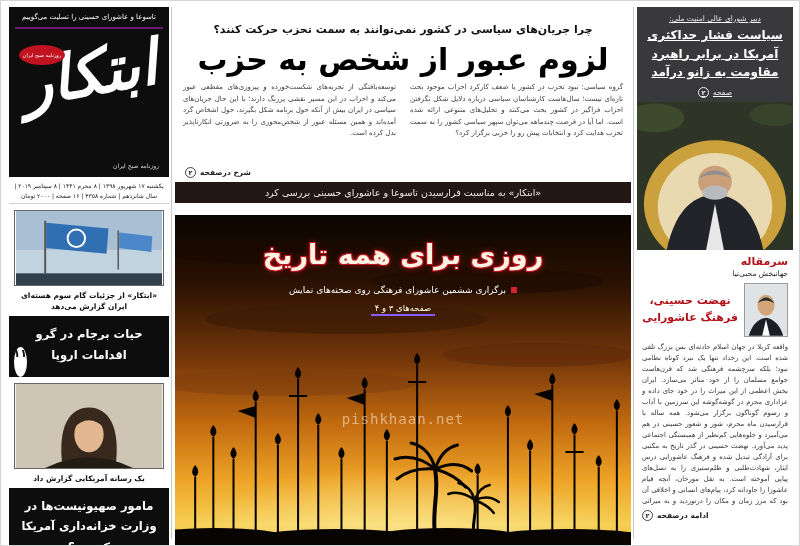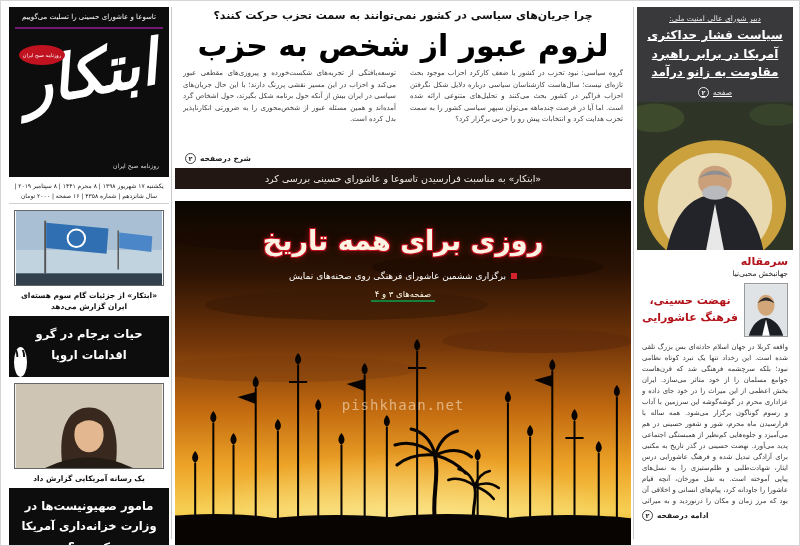--- a/index.html
+++ b/index.html
@@ -20,34 +20,34 @@
   .seal { position:absolute; top:38px; left:10px; width:46px; height:20px; background:#c1121f; border-radius:50%; color:#fff; font-size:5px; display:flex; align-items:center; justify-content:center; text-align:center; line-height:1.2; padding:1px 3px; }
   .dateline { font-size:6px; color:#222; text-align:center; padding:4px 1px 3px; border-bottom:1px solid #cfcfcf; line-height:1.6; }
   .side-photo { display:block; margin:6px auto 0; border:1px solid #666; }
   .item-kicker { font-size:7.5px; font-weight:bold; text-align:center; color:#111; padding:4px 2px 3px; line-height:1.5; }
   .black-box { position:relative; background:#0d0d0d; color:#fff; text-align:center; padding:7px 8px 13px; }
   .black-box .hl { font-size:11.5px; font-weight:bold; line-height:1.55; }
   .pg-badge { position:absolute; left:5px; bottom:0; width:13px; height:30px; border-radius:50%; background:#fff; color:#111; font-size:11px; line-height:13px; text-align:center; font-weight:bold; }
 
   
   .col-main { position:absolute; left:174px; top:6px; width:456px; }
-  .main-kicker { font-size:11px; font-weight:bold; text-align:center; color:#111; padding-top:2px; }
+  .main-kicker { font-size:11px; font-weight:bold; text-align:center; color:#111; padding-top:2px;margin-top:14px; }
   .main-headline { font-size:30px; font-weight:bold; text-align:center; color:#000000; padding:6px 0 3px; }
   .main-body { column-count:2; column-gap:14px; font-size:7px; color:#3c3c3c; text-align:justify; line-height:1.65; height:82px; overflow:hidden; margin:2px 8px 0; }
   .continue-line { display:flex; justify-content:flex-end; align-items:center; gap:4px; font-size:7.5px; font-weight:bold; color:#222; margin:3px 10px 4px; }
   .num-circle { display:inline-block; width:11px; height:11px; border:1px solid #444; border-radius:50%; font-size:6.5px; line-height:11px; text-align:center; font-weight:bold; color:#222; }
   .banner { background:#221712; color:#f3ede6; font-size:9.5px; text-align:center; padding:5px 4px; margin-top:2px; }
   .feature { position:relative; height:348px; margin-top:12px; background:#000; }
   .feature-svg { position:absolute; inset:0; width:100%; height:100%; }
   .f-title { position:absolute; top:24px; left:0; right:0; text-align:center; font-size:27px; font-weight:bold; color:#fdf3e3;
     text-shadow:1px 1px 0 #c1121f, -1px -1px 0 #c1121f, 1px -1px 0 #c1121f, -1px 1px 0 #c1121f, 0 0 7px rgba(193,18,31,.85); }
   .f-sub { position:absolute; top:70px; left:0; right:0; display:flex; justify-content:center; align-items:center; gap:5px; font-size:9px; color:#fff; }
   .f-sub .sq { width:6px; height:6px; background:#d6232b; display:inline-block; }
   .f-pages { position:absolute; top:88px; left:0; right:0; text-align:center; font-size:8.5px; color:#fffbe8; }
-  .f-pages span { border-bottom:2px solid #15803d; padding:0 4px 1px; }
+  .f-pages span { border-bottom:2px solid #8b5cf6; padding:0 4px 1px; }
   .watermark { position:absolute; top:196px; left:0; right:0; text-align:center; font-size:14px; color:rgba(255,240,215,.55); letter-spacing:1px; direction:ltr; font-family:"DejaVu Sans Mono", monospace; }
 
   
   .col-right { position:absolute; left:636px; top:6px; width:156px; }
   .sidebar-dark { background:#39393b; color:#fff; padding-top:4px;text-decoration:underline; }
   .side-kicker { font-size:7.5px; color:#e3e3e3; text-align:center; padding:3px 4px 1px; }
   .side-headline { font-size:12px; font-weight:bold; text-align:center; line-height:1.55; padding:2px 6px 2px; }
   .side-pgline { display:flex; justify-content:center; align-items:center; gap:4px; font-size:7.5px; color:#eee; padding:3px 0 4px; }
   .side-pgline .num-circle { border-color:#eee; color:#eee; }
   .official-svg { display:block; width:156px; height:148px; }

